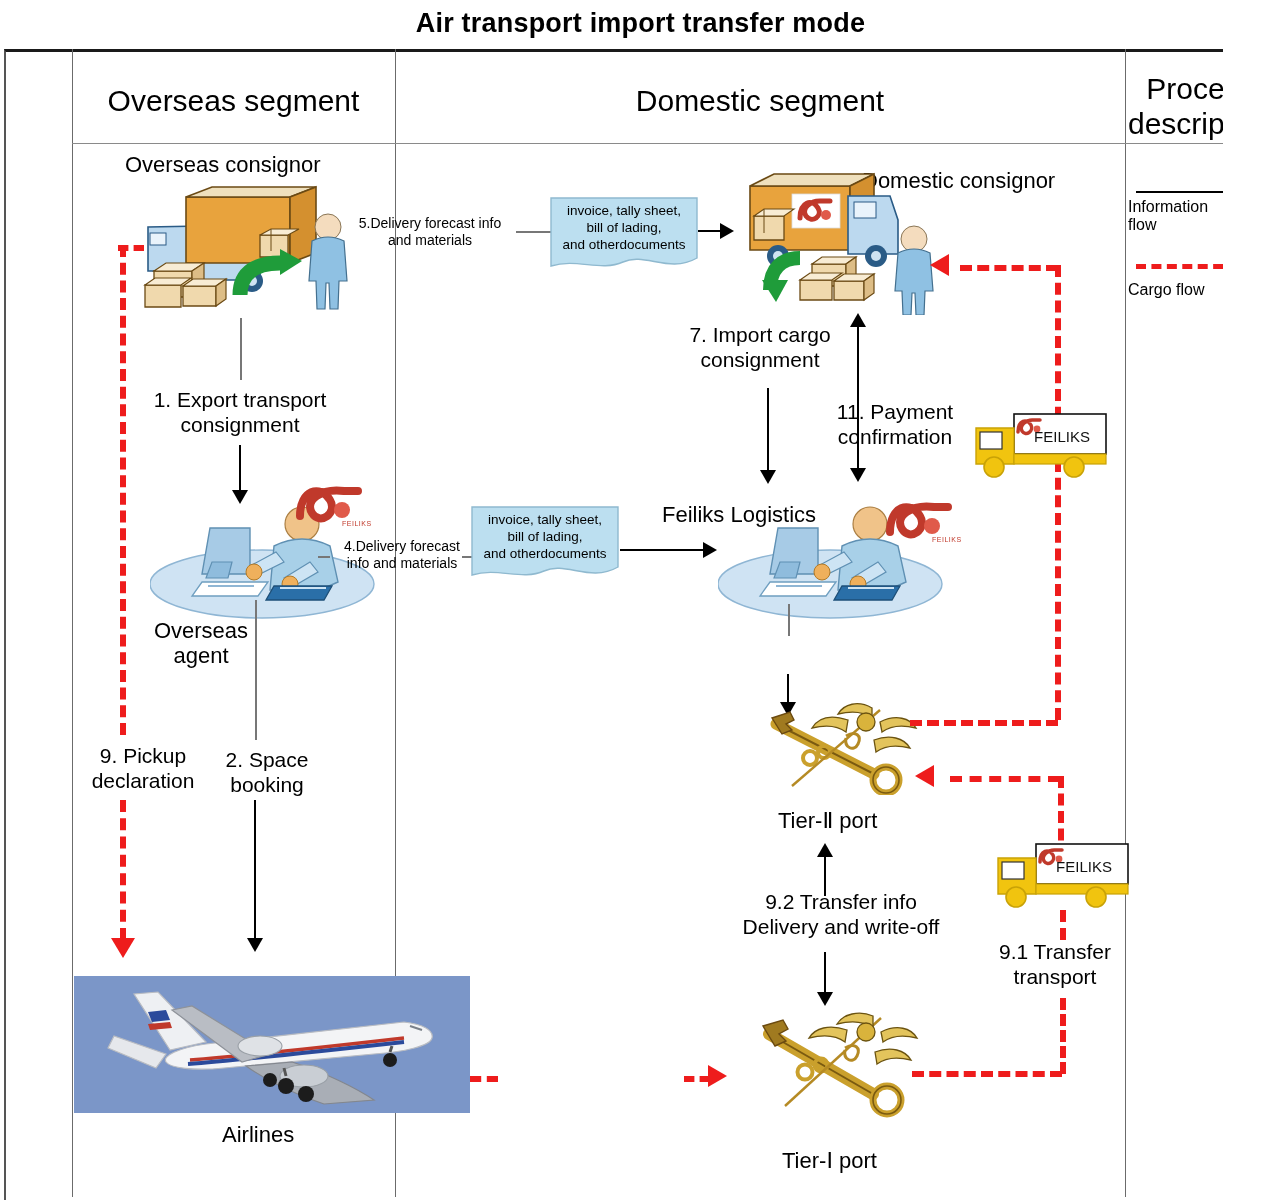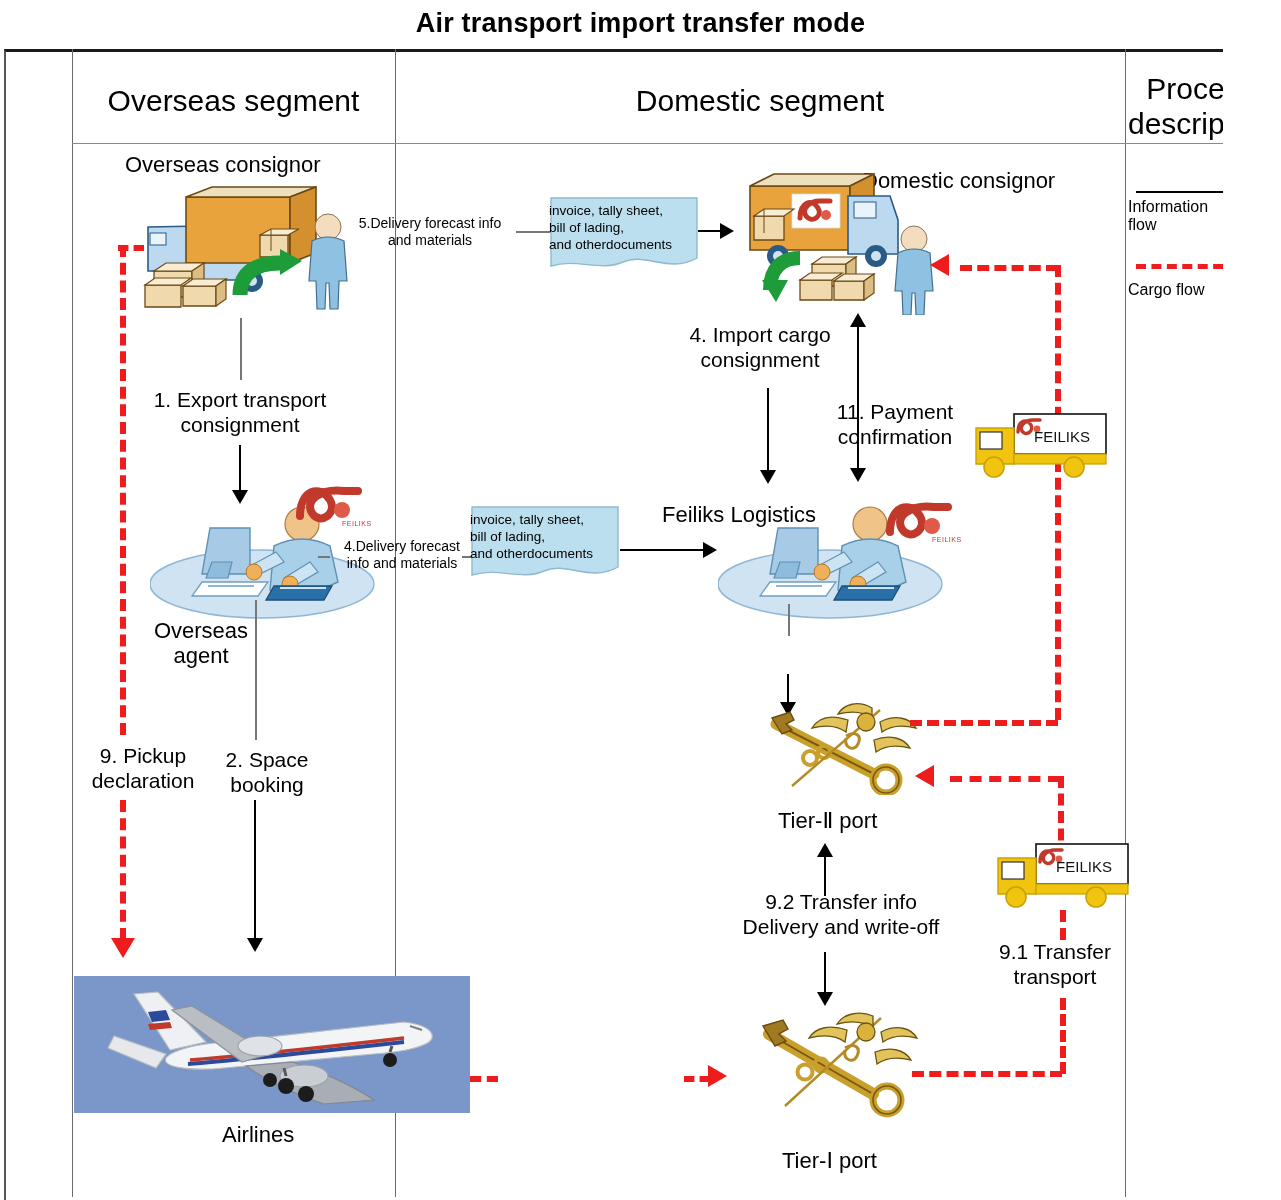--- a/index.html
+++ b/index.html
@@ -37,21 +37,21 @@
   .lg-dash{position:absolute;left:1136px;top:264px;width:118px;height:0;
     border-top:5px dashed #ee1c1c;}
   .lg-dash:after{content:"";position:absolute;right:-17px;top:-9px;
     border-left:18px solid #ee1c1c;border-top:9px solid transparent;border-bottom:9px solid transparent;}
 
   
   .lbl{position:absolute;line-height:1.15;}
   .node-title{font-size:22px;}
   .step{font-size:21px;text-align:center;line-height:1.18;}
   .step-sm{font-size:14px;text-align:center;line-height:1.2;}
-  .doc-text{font-size:13.5px;text-align:left;line-height:1.25;}
+  .doc-text{font-size:13.5px;text-align:center;line-height:1.25;}
 
   
   .arr{position:absolute;background:#000;}
   .arr-v{width:2px;}
   .arr-h{height:2px;}
   .head{position:absolute;width:0;height:0;}
   .head-down{border-left:8px solid transparent;border-right:8px solid transparent;border-top:14px solid #000;}
   .head-up{border-left:8px solid transparent;border-right:8px solid transparent;border-bottom:14px solid #000;}
   .head-right{border-top:8px solid transparent;border-bottom:8px solid transparent;border-left:14px solid #000;}
 
@@ -215,21 +215,21 @@
     <svg width="48" height="90" viewBox="0 0 48 90">
       <circle cx="24" cy="14" r="13" fill="#f4dcbe" stroke="#8a7656" stroke-width="1"></circle>
       <path d="M8,28 q16,-8 32,0 l3,38 -8,0 -1,24 -8,0 -1,-22 -3,0 -1,22 -8,0 -1,-24 -7,0 Z" fill="#8fc1e3" stroke="#44708f" stroke-width="1.2"></path>
     </svg>
   </div>
 
   <div class="rdash-h" style="left:960px;top:265px;width:98px;"></div>
   <div class="rhead-left" style="left:930px;top:254px;"></div>
   <div class="rdash-v" style="left:1055px;top:265px;height:455px;"></div>
 
-  <div class="lbl step" style="left:660px;top:323px;width:200px;white-space:pre-line;">4. Import cargo
+  <div class="lbl step" style="left:660px;top:323px;width:200px;white-space:pre-line;">7. Import cargo
 consignment</div>
   <div class="arr arr-v" style="left:767px;top:388px;height:86px;"></div>
   <div class="head head-down" style="left:760px;top:470px;"></div>
 
   <div class="lbl step" style="left:795px;top:400px;width:200px;white-space:pre-line;">11. Payment
 confirmation</div>
   <div class="arr arr-v" style="left:857px;top:315px;height:165px;"></div>
   <div class="head head-up" style="left:850px;top:313px;"></div>
   <div class="head head-down" style="left:850px;top:468px;"></div>
 

